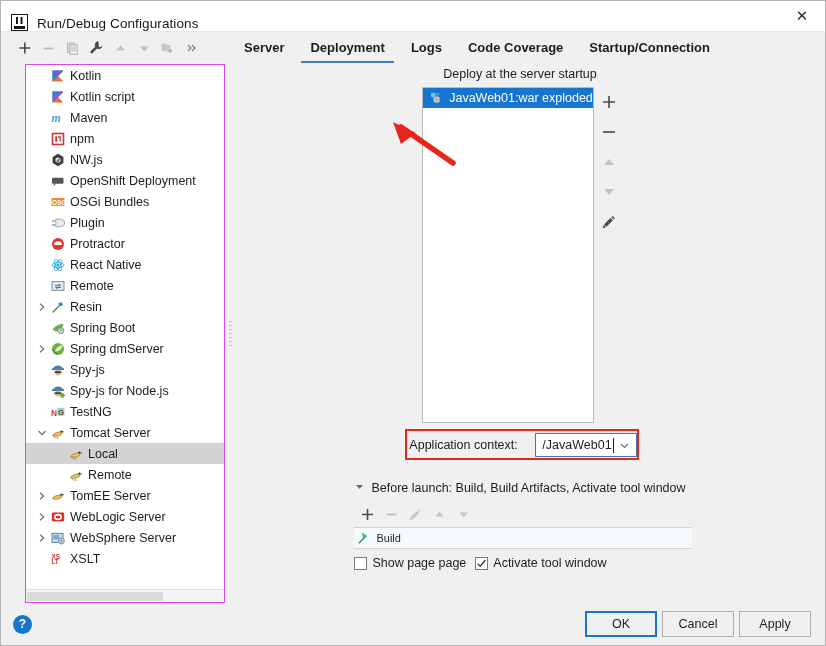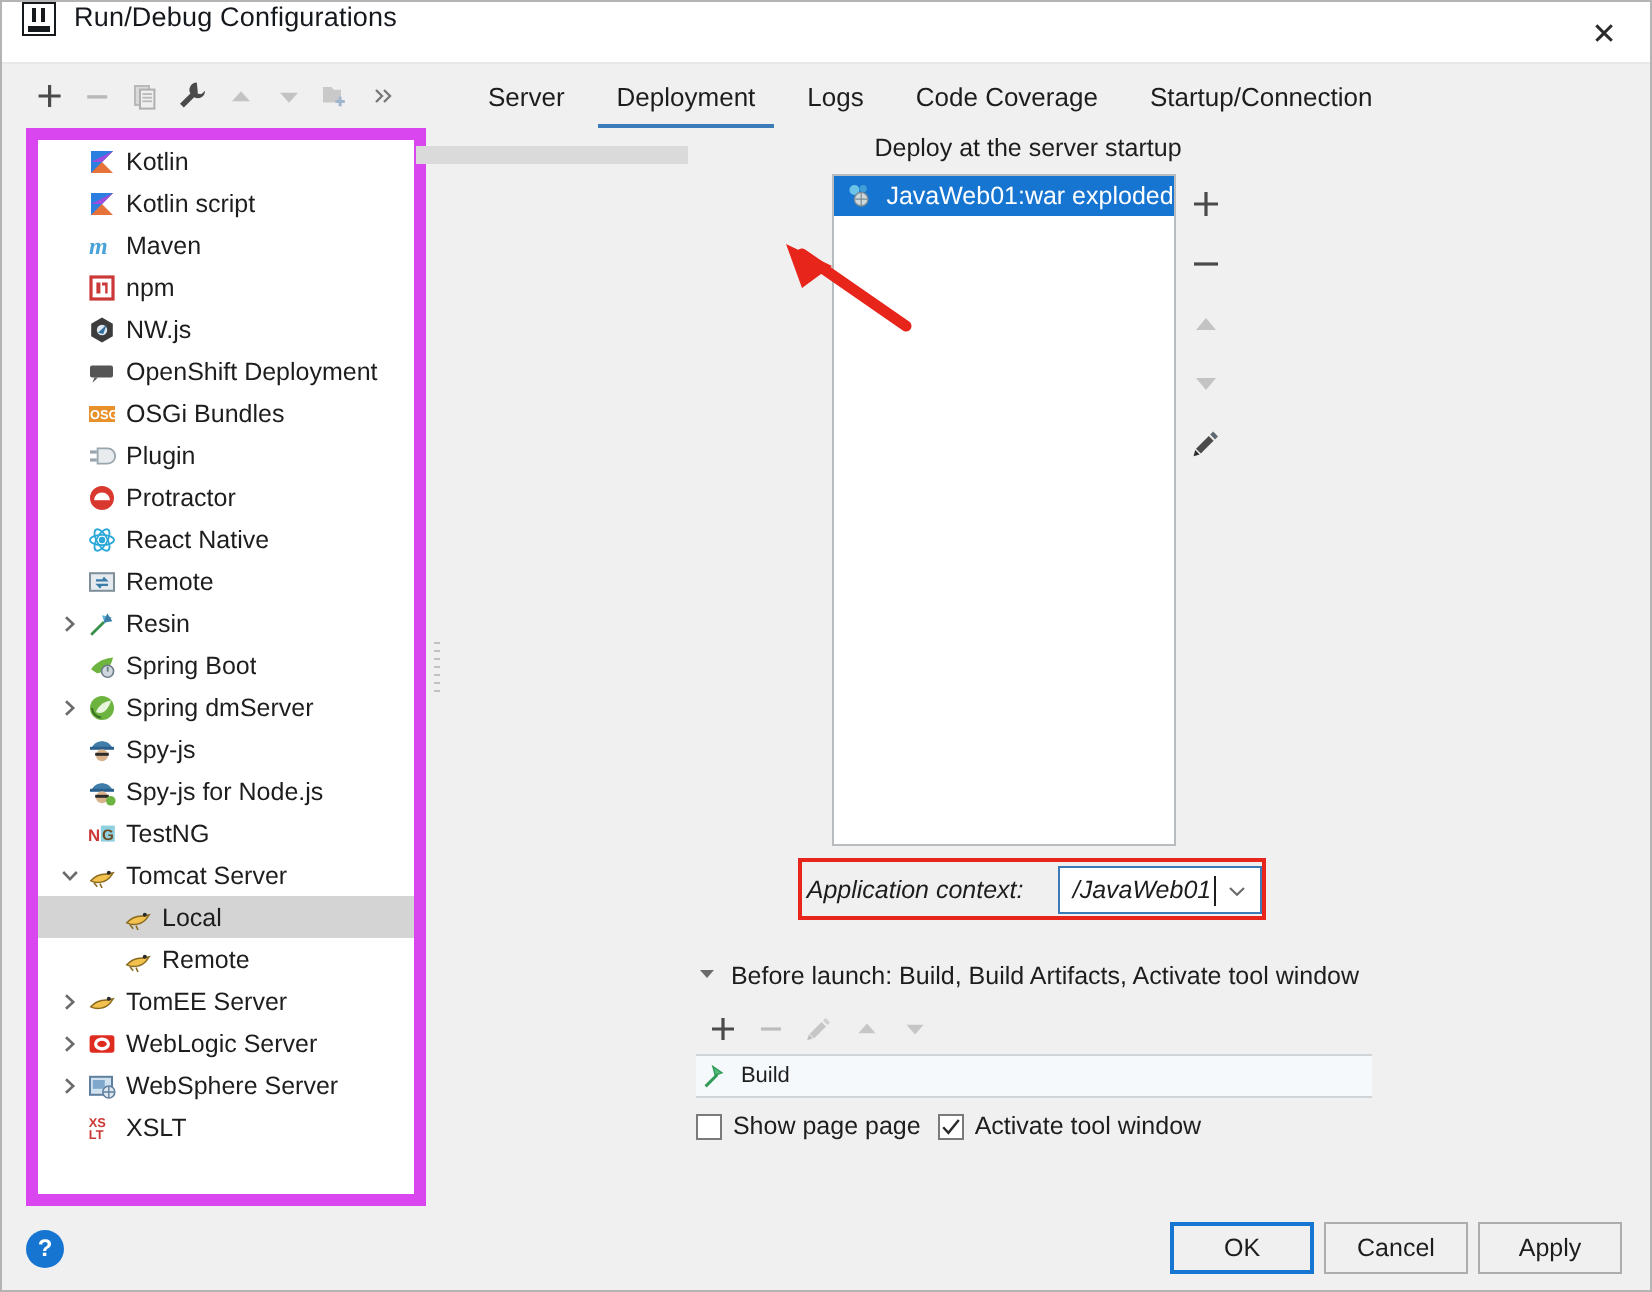--- a/index.html
+++ b/index.html
@@ -16,21 +16,21 @@
   #dialog {
     position:absolute; inset:0;
     background:#f0f0f0;
     border:1px solid #b4b4b4;
     display:flex; flex-direction:column;
   }
   
   #titlebar {
     height:31px; min-height:31px;
     background:#ffffff;
-    display:flex; align-items:flex-start;
+    display:flex; align-items:flex-end;
     padding-left:10px;
     border-bottom:1px solid #e8e8e8;
   }
   #app-icon {
     width:17px; height:17px; margin-right:9px;
     background:#ffffff;
     border:1.6px solid #16191c;
     position:relative; flex:0 0 auto;
   }
   #app-icon:before{
@@ -52,39 +52,40 @@
   
   #toprow { height:32px; min-height:32px; display:flex; align-items:center; }
   #tree-toolbar {
     width:230px; min-width:230px; height:32px;
     display:flex; align-items:center; gap:2px; padding-left:12px;
   }
   .tb { width:22px;height:22px;display:flex;align-items:center;justify-content:center;cursor:pointer;}
   .tb svg { display:block; }
   .tb.dis { cursor:default; }
 
-  #tabs { display:flex; align-items:flex-end; height:32px; gap:0; }
+  #tabs { display:flex; height:32px; gap:0;font-weight:bold; }
   .tab {
     padding:0 13px; height:31px; line-height:31px;
     font-size:13px; color:#1d1d1d; cursor:pointer; position:relative;
     white-space:nowrap;
   }
   .tab.active:after {
     content:""; position:absolute; left:4px; right:4px; bottom:0; height:2.5px;
     background:#3d7ab8;
   }
 
   
   #body { flex:1; display:flex; min-height:0; padding:0 0 0 12px; }
   
   #tree-wrap {
     width:200px; min-width:200px;
-    display:flex; flex-direction:row;
-    background:#fff; border:6px solid #d946ef;
+    display:flex; flex-direction:column;
+    background:#fff; border:1px solid #d946ef;
     margin-bottom:0px;
+    margin-left:12px;
   }
   #tree {
     flex:1; overflow:hidden; position:relative; background:#fff;
   }
   .row {
     height:21px; display:flex; align-items:center; padding-right:4px;
     white-space:nowrap; font-size:12.5px; cursor:pointer;
   }
   .row.sel { background:#d4d4d4; }
   .arrow { width:16px; min-width:16px; display:flex; align-items:center; justify-content:center; }
@@ -124,21 +125,21 @@
     white-space:nowrap;
   }
   #deploy-item .ico{ margin-right:5px; }
   #list-side {
     width:30px; min-width:30px; display:flex; flex-direction:column;
     align-items:center; padding-top:3px; gap:6px;
   }
   .sb { width:24px;height:24px;display:flex;align-items:center;justify-content:center;cursor:pointer;}
 
   #ctx-row {
-    display:flex; align-items:center; height:26px; margin-top:9px; position:relative;font-style:italic;
+    display:flex; align-items:center; height:26px; margin-top:9px; position:relative;
   }
   #ctx-label { font-size:12.5px; width:126px; min-width:126px; }
   #ctx-field {
     flex:1; height:24px; border:1px solid #3d7ab8; background:#fff;
     display:flex; align-items:center; position:relative;
   }
   #ctx-value {
     padding-left:6px; font-size:12.5px; color:#1d1d1d; white-space:nowrap;
   }
   #caret { width:1px; height:15px; background:#1d1d1d; margin-left:1px; }

